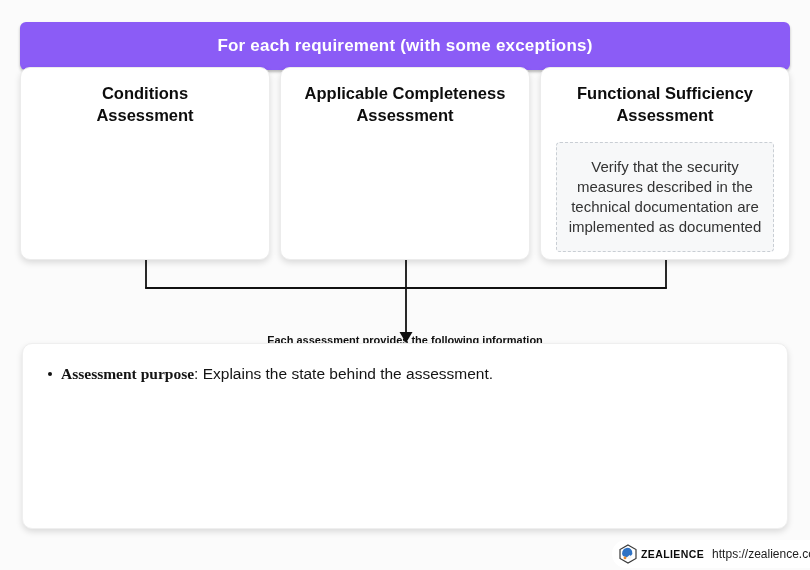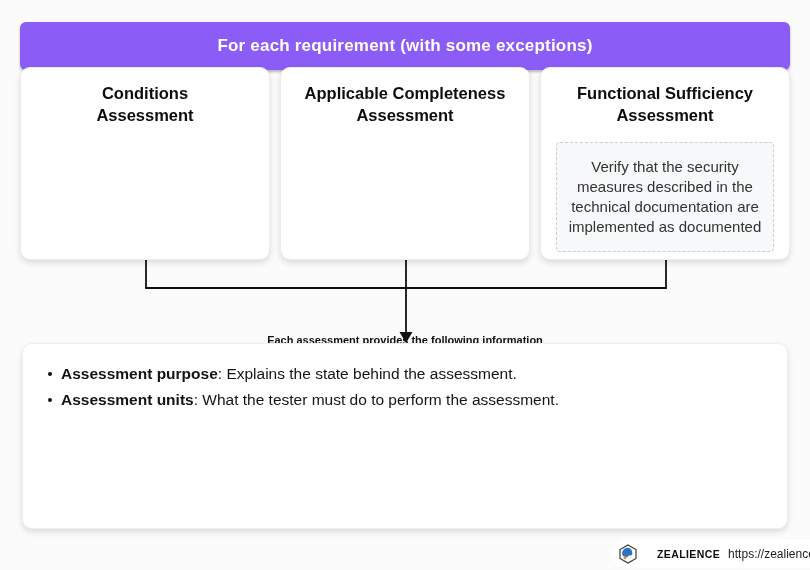--- a/index.html
+++ b/index.html
@@ -44,29 +44,29 @@
     padding:17px 30px 0 24px;
   }
   .details ul{margin:0;padding:0;list-style:none;}
   .details li{
     position:relative;padding-left:14px;font-size:15.5px;line-height:26px;color:#141414;
   }
   .details li::before{
     content:"";position:absolute;left:1px;top:11px;width:4px;height:4px;
     border-radius:50%;background:#111;
   }
-  .details .term{font-weight:bold;}
+  .details .term{font-weight:bold;font-family:Liberation Serif, serif;}
   
   .footer{
     position:absolute;left:612px;top:540px;height:28px;
     display:flex;align-items:center;background:#fff;border-radius:14px;
     padding:0 10px 0 6px;
   }
   .footer .logo{width:20px;height:20px;display:block;}
-  .footer .brand{font-size:10.5px;font-weight:bold;letter-spacing:.4px;color:#0b0b0b;margin-left:19px;}
+  .footer .brand{font-size:10.5px;font-weight:bold;letter-spacing:.4px;color:#0b0b0b;margin-left:3px;}
   .footer .url{font-size:12px;color:#1c1c1c;margin-left:8px;text-decoration:none;}
 </style>
 </head>
 <body>
 
 <div id="stage">
 
   <div class="banner">
     <span>For each requirement (with some exceptions)</span>
   </div>
@@ -97,23 +97,20 @@
     <polygon points="399.5,332 412.5,332 406,343" fill="#111"></polygon>
   </svg>
 
   <div class="connector-label">Each assessment provides the following information</div>
 
   <div class="details">
     <ul>
       <li>
         <span class="term">Assessment purpose</span><span>: Explains the state behind the assessment.</span>
       </li>
-      <li>
-        <span class="term">Assessment units</span><span>: What the tester must do to perform the assessment.</span>
-      </li>
     </ul>
   </div>
 
   <div class="footer">
     <svg class="logo" viewBox="0 0 20 20">
       <polygon points="10,1 18,5.5 18,14.5 10,19 2,14.5 2,5.5" fill="#ffffff" stroke="#3a3a3a" stroke-width="1.2"></polygon>
       <path d="M5 12 a5.2 5.2 0 1 1 9.4 -2 l-3.6 4.2 z" fill="#2f72c4"></path>
       <path d="M8.6 13.6 l3.1 -2.6 2.4 2 -3 3 z" fill="#f5f5f5"></path>
       <circle cx="7" cy="13.9" r="1.4" fill="#e78a2e"></circle>
     </svg>

